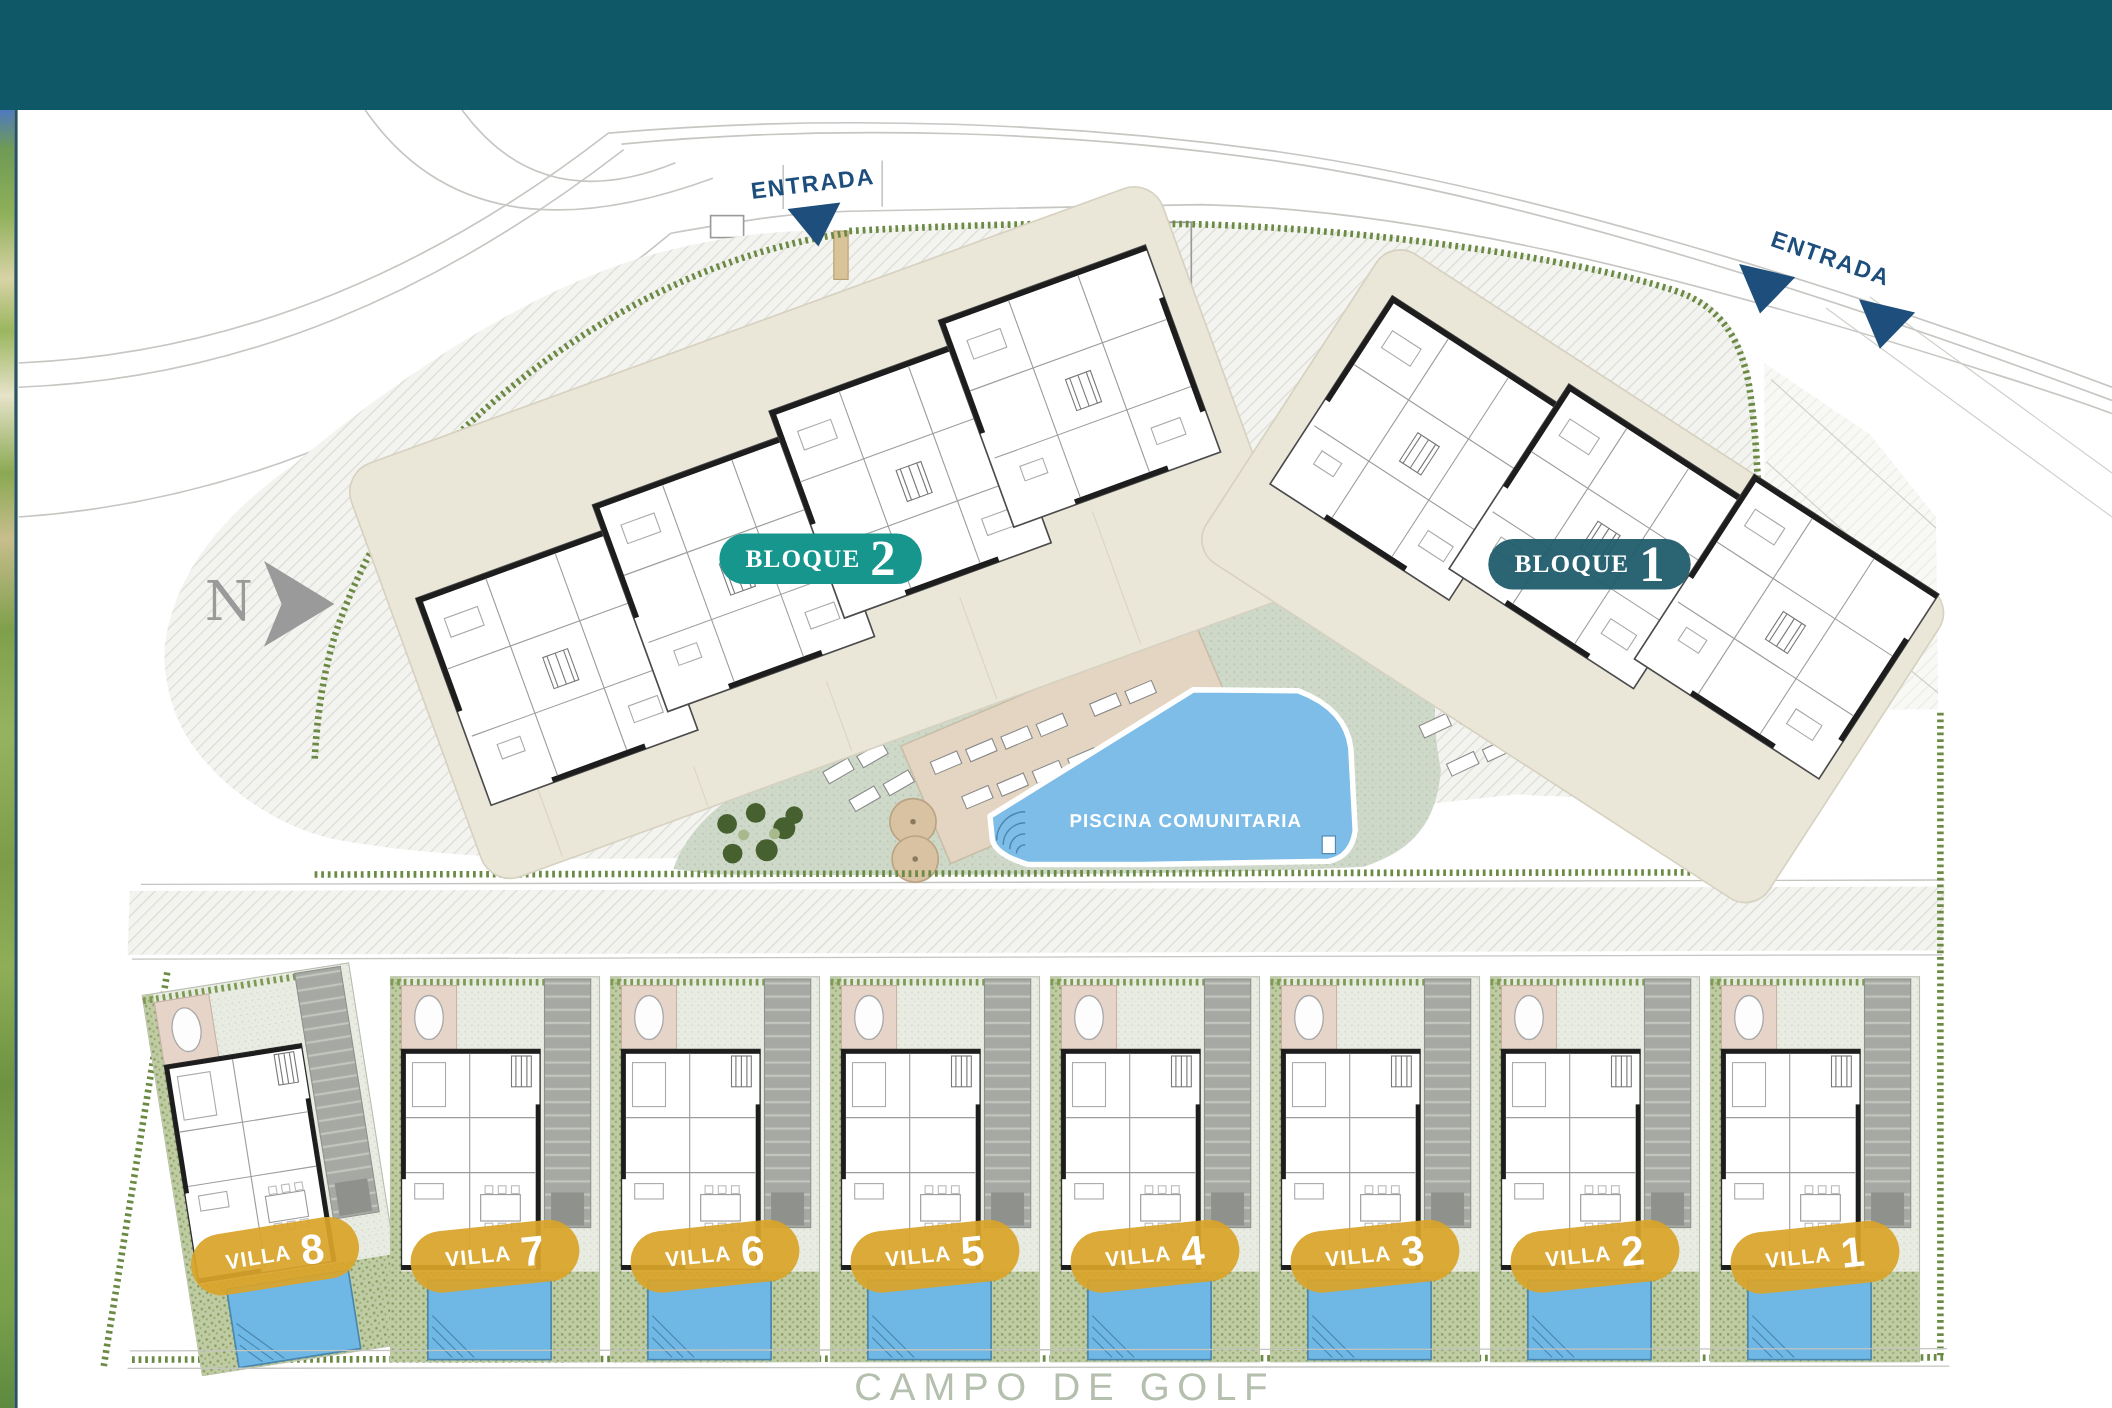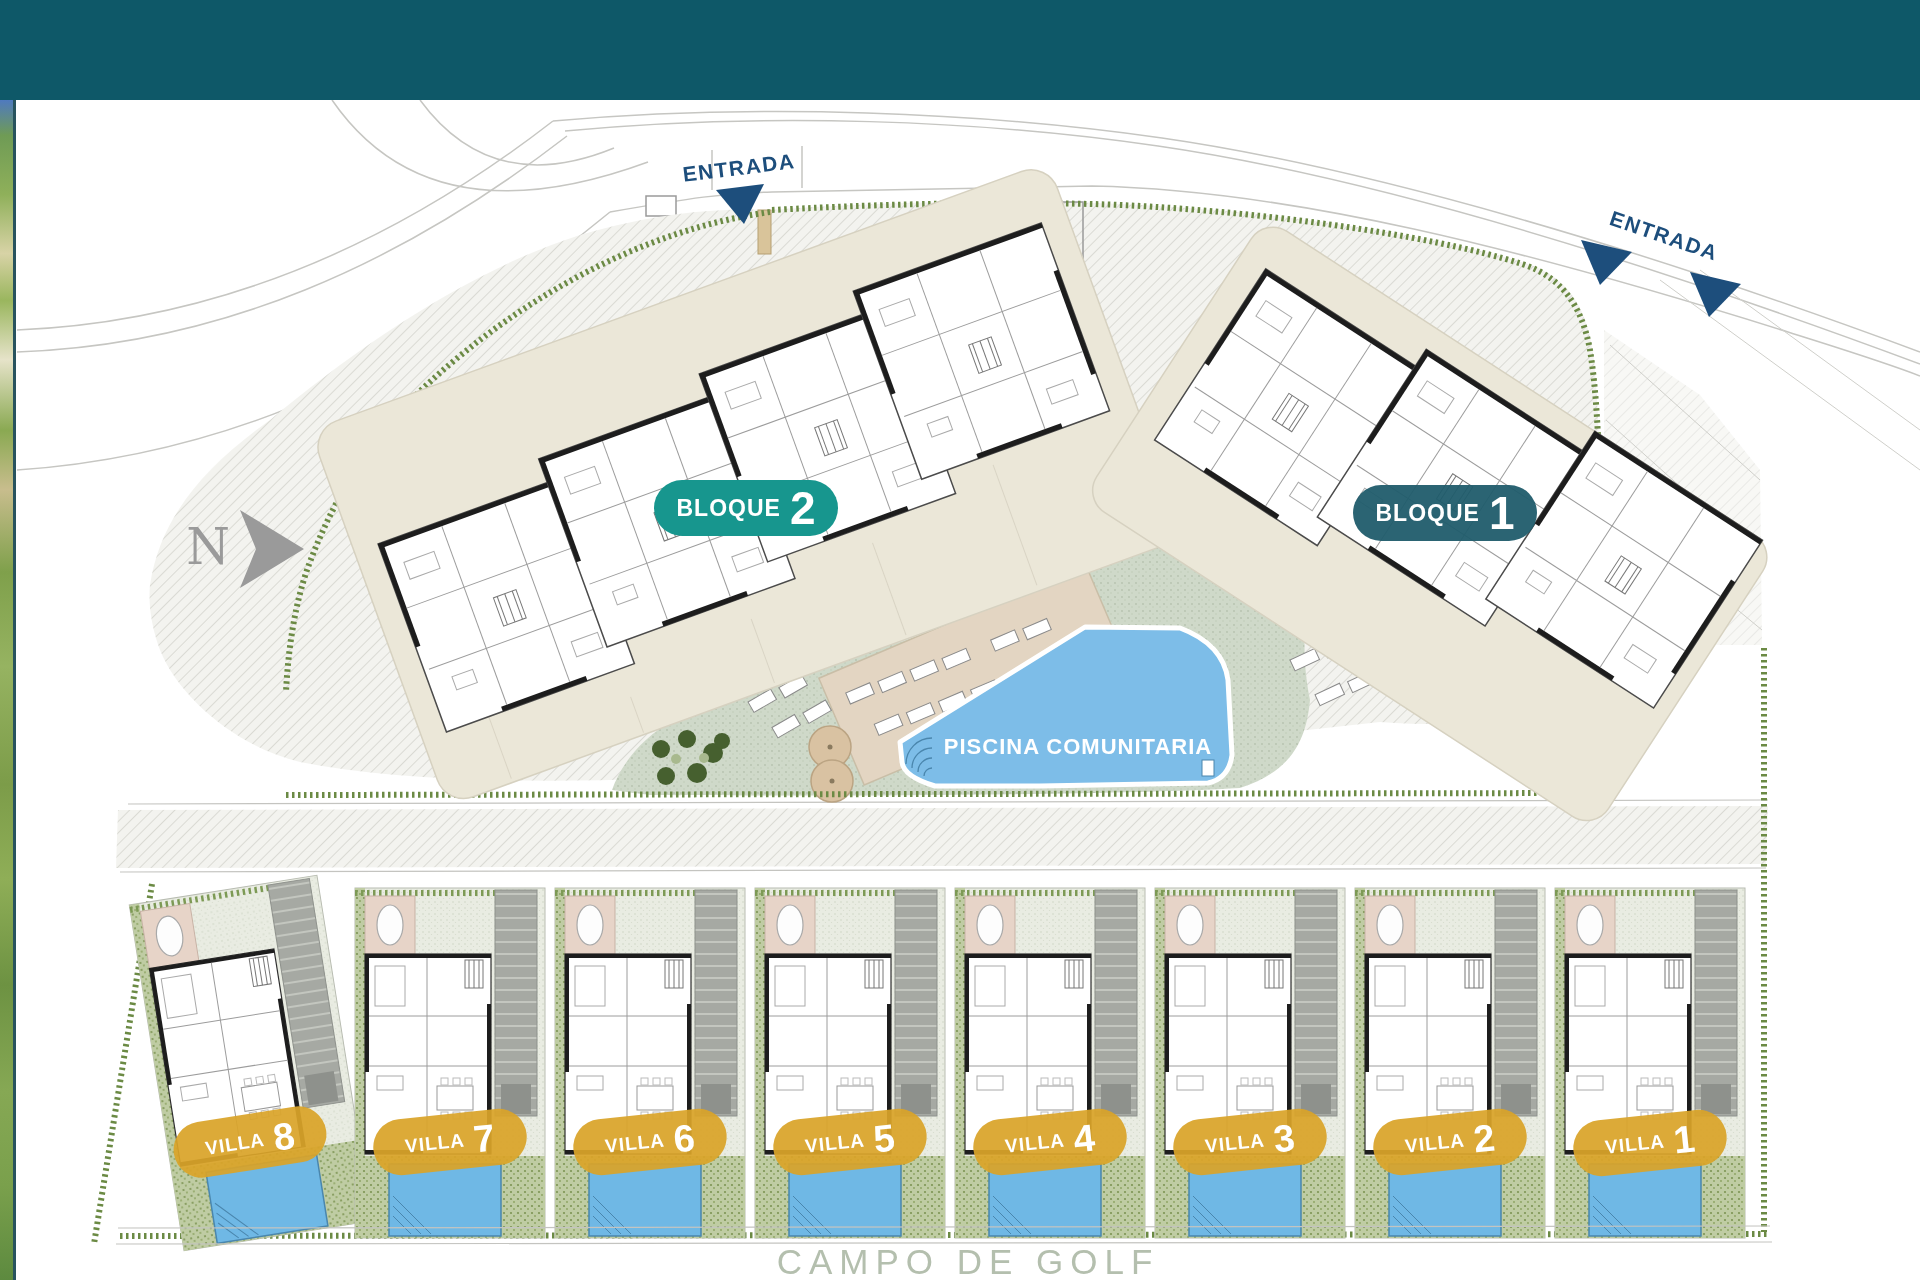--- a/index.html
+++ b/index.html
@@ -10,29 +10,29 @@
   .photo-strip{position:absolute;left:0;top:100px;width:13px;height:1180px;
     background:linear-gradient(180deg,#4f7abf 0%,#6f9b55 3%,#8fb05a 8%,#d8d3a6 13%,#9ab65e 17%,
       #e6e3c9 22%,#8aa952 28%,#c8bd8d 33%,#7fa04b 40%,#96b361 48%,#7c9c49 58%,#8fae57 66%,
       #6d9242 75%,#86a854 84%,#7aa04c 92%,#5d8a3f 100%);}
   .photo-edge{position:absolute;left:13px;top:100px;width:3px;height:1180px;background:#28535E;}
 
   .lbl{position:absolute;transform:translate(-50%,-50%);white-space:nowrap;}
   .entrada{color:#1D4E7C;font-size:21px;font-weight:bold;letter-spacing:1.5px;}
   .entrada-top{left:739px;top:168px;transform:translate(-50%,-50%) rotate(-7deg);}
   .entrada-right{left:1664px;top:236px;transform:translate(-50%,-50%) rotate(19deg);}
-  .piscina{left:1078px;top:747px;color:#ffffff;font-size:22px;font-weight:bold;letter-spacing:1px;text-align:center;}
+  .piscina{left:1078px;top:747px;color:#ffffff;font-size:17px;font-weight:bold;letter-spacing:1px;text-align:center;}
   .campo{left:968px;top:1262px;color:#b4bfae;font-size:35px;letter-spacing:7px;}
   .north-n{left:208px;top:547px;color:#9a9a9a;font-size:50px;font-family:"DejaVu Serif",serif;}
 
   .badge{position:absolute;display:flex;align-items:center;justify-content:center;gap:9px;
          color:#fff;transform:translate(-50%,-50%);}
   .badge .w{font-weight:bold;}
   .badge .n{font-weight:bold;line-height:1;}
-  .bloque{min-width:148px;height:56px;border-radius:30px;padding:0 18px;}
+  .bloque{min-width:148px;height:46px;border-radius:30px;padding:0 18px;font-family:Liberation Serif, serif;}
   .bloque .w{font-size:23px;letter-spacing:1px;}
   .bloque .n{font-size:46px;}
   .bloque-2{left:746px;top:508px;background:#17968E;}
   .bloque-1{left:1445px;top:513px;background:rgba(32,92,108,0.95);}
   .villa{min-width:126px;height:56px;border-radius:28px;padding:0 14px;background:rgba(217,164,41,0.93);
          transform:translate(-50%,-50%) rotate(-6deg);}
   .villa .w{font-size:19px;letter-spacing:1px;}
   .villa .n{font-size:38px;}
   .v8{left:250px;top:1142px;transform:translate(-50%,-50%) rotate(-9deg);}
   .v7{left:450px;top:1142px;} .v6{left:650px;top:1142px;} .v5{left:850px;top:1142px;}

